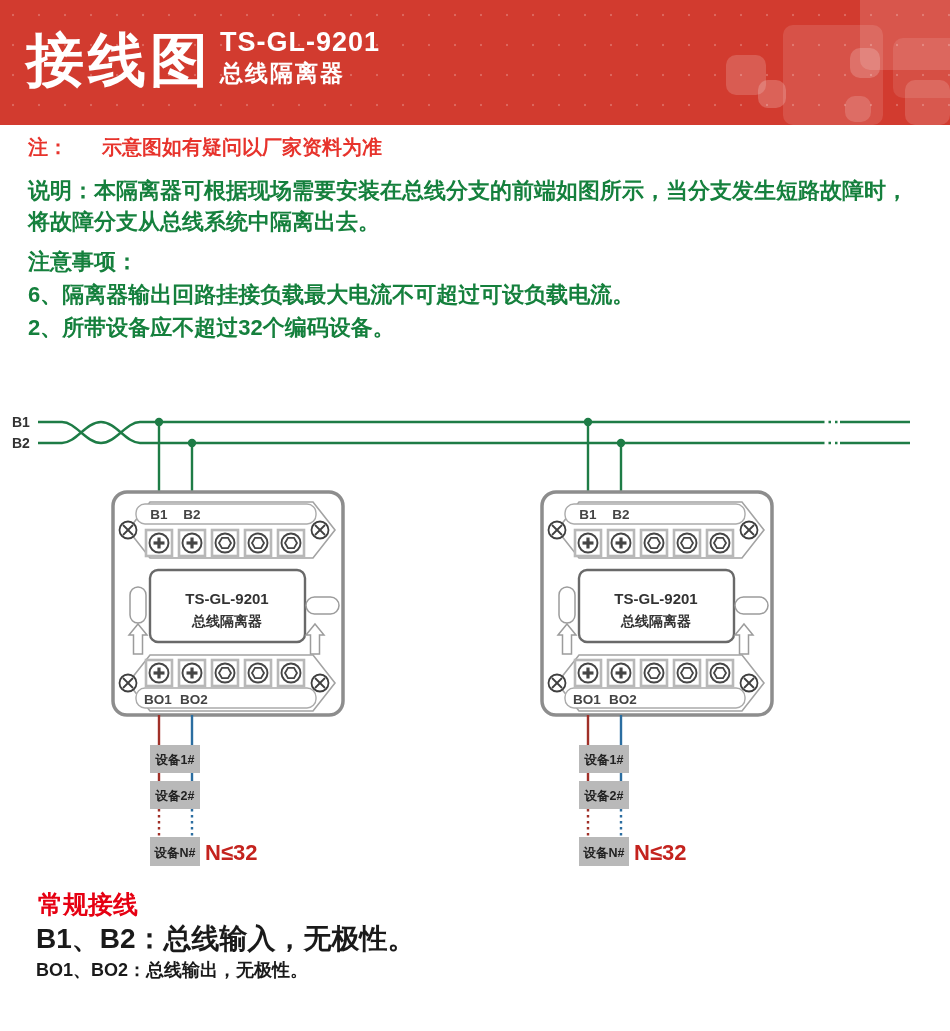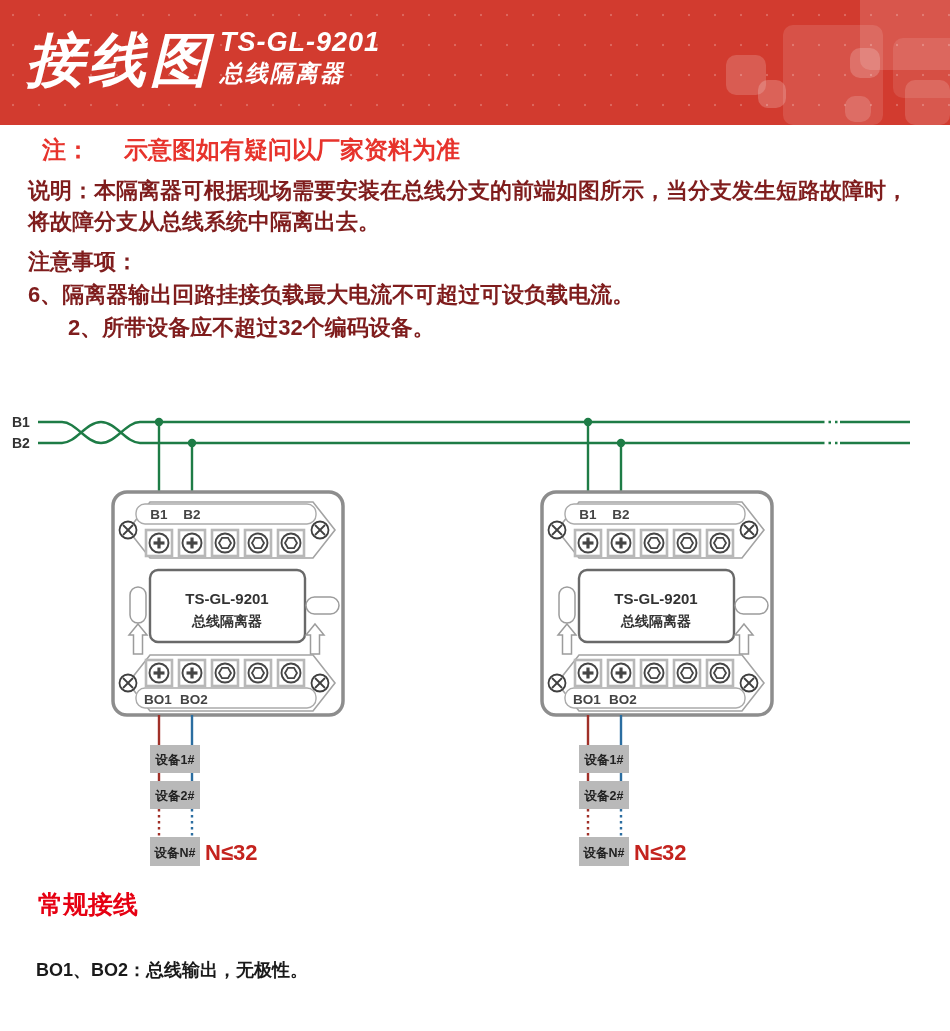--- a/index.html
+++ b/index.html
@@ -6,40 +6,39 @@
   body { font-family:"Liberation Sans","DejaVu Sans",sans-serif; background:#fff; }
   .page { position:relative; width:950px; height:1031px; background:#fff; overflow:hidden; }
 
   
   .banner {
     position:absolute; left:0; top:0; width:950px; height:125px;
     background-color:#d23b2f;
     background-image:radial-gradient(rgba(255,255,255,0.22) 1.2px, transparent 1.4px);
     background-size:26px 30px;
     overflow:hidden;
-    font-style:italic;
   }
   .deco { position:absolute; background:rgba(255,255,255,0.14); border-radius:10px; }
   .banner-title {
     position:absolute; left:26px; top:14px; color:#fff;
     font-size:58px; font-weight:bold; letter-spacing:4px; line-height:92px;
   }
   .banner-sub { position:absolute; left:220px; top:26px; color:#fff; font-weight:bold; }
   .banner-sub .model { font-size:27px; display:block; line-height:32px; letter-spacing:1px; }
   .banner-sub .name  { font-size:23px; display:block; line-height:30px; letter-spacing:2px; }
 
   
-  .note { position:absolute; left:42px; top:134px; font-size:24px; font-weight:bold; color:#e7332c; }
+  .note { position:absolute; left:28px; top:134px; font-size:20px; font-weight:bold; color:#e7332c; }
   .note .pfx { margin-right:34px; }
-  .txt { position:absolute; left:28px; color:#7f1d1d; font-weight:bold; font-size:22px; white-space:nowrap; }
+  .txt { position:absolute; left:28px; color:#15803d; font-weight:bold; font-size:22px; white-space:nowrap; }
   .desc1 { top:176px; }
   .desc2 { top:207px; }
   .notice { top:247px; }
   .item1 { top:280px; }
-  .item2 { top:313px;margin-left:40px; }
+  .item2 { top:313px; }
 
   .section-btn {
     position:absolute; left:25px; top:346px; width:173px; height:46px;
     border:2px dashed #d5342c; color:#d5342c; font-size:25px; font-weight:bold;
     display:flex; align-items:center; justify-content:center; letter-spacing:2px;
     background:#fff; cursor:pointer;
   }
 
   
   .diagram { position:absolute; left:0; top:400px; }
@@ -199,15 +198,16 @@
       <text x="604" y="364" font-size="12.5" font-weight="bold" fill="#222" text-anchor="middle">设备1#</text>
       <rect x="579" y="381" width="50" height="28" fill="#b9b9b9"></rect>
       <text x="604" y="400" font-size="12.5" font-weight="bold" fill="#222" text-anchor="middle">设备2#</text>
       <rect x="579" y="437" width="50" height="29" fill="#b9b9b9"></rect>
       <text x="604" y="457" font-size="12.5" font-weight="bold" fill="#222" text-anchor="middle">设备N#</text>
       <text x="634" y="460" font-size="22" font-weight="bold" fill="#c4231e">N≤32</text>
     </g>
   </svg>
 
   <div class="ft-title">常规接线</div>
+  <div class="ft-line1">B1、B2：总线输入，无极性。</div>
   <div class="ft-line2">BO1、BO2：总线输出，无极性。</div>
 
 </div>
 
 </body></html>

